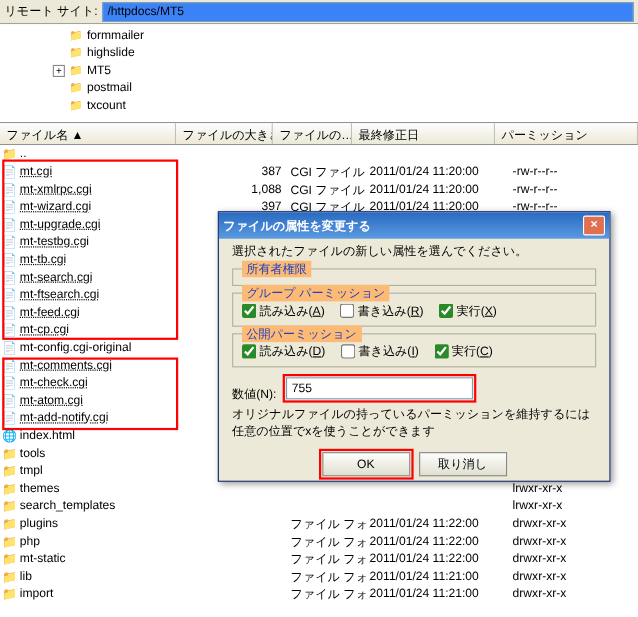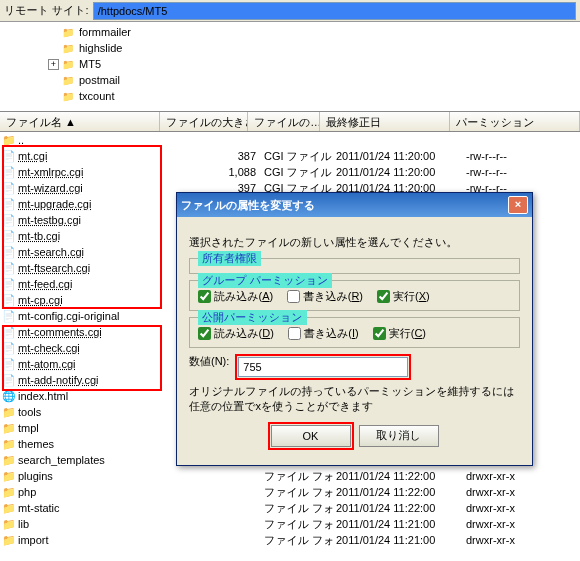--- a/index.html
+++ b/index.html
@@ -30,33 +30,33 @@
 .cell { overflow: hidden; white-space: nowrap; text-overflow: clip; }
 .c-name { width: 174px; display:flex; align-items:center; gap:2px;}
 .c-size { width: 88px; text-align: right; padding-right: 8px;}
 .c-type { width: 72px; }
 .c-date { width: 130px; }
 .c-perm { flex:1; }
 .ficon { width: 14px; text-align:center; font-size: 11px;}
 .cgi-link { color: #000; text-decoration: underline dotted; }
 .highlight-box { position:absolute; border:2px solid red; pointer-events:none; }
 
-.dialog { position: absolute; left: 176px; top: 192px; width: 357px; background: #ece9d8; border: 1px solid #0a246a; box-shadow: 2px 2px 6px rgba(0,0,0,.4); }
+.dialog { position: absolute; left: 198px; top: 192px; width: 357px; background: #ece9d8; border: 1px solid #0a246a; box-shadow: 2px 2px 6px rgba(0,0,0,.4); }
 .dlg-title { background: linear-gradient(#2a6ac1,#5a9ae1); height: 24px; display:flex; align-items:center; padding: 0 4px; color:#fff; font-weight:bold; }
 .dlg-title-text { flex:1; }
 .dlg-close { width:20px; height:18px; background:#e07050; border:1px solid #fff; color:#fff; text-align:center; line-height:14px; font-weight:bold; border-radius:2px; }
-.dlg-body { padding: 18px 12px; }
+.dlg-body { padding: 4px 12px; }
 .dlg-msg { margin-bottom: 8px; }
 .group { border:1px solid #b0b0a0; padding: 8px 8px 6px; margin-bottom:6px; position:relative; }
-.group-title { position:absolute; top:-8px; left:8px; background:#5eead4; padding:0 4px; color:#2040c0; }
+.group-title { position:absolute; top:-8px; left:8px; background:#fdba74; padding:0 4px; color:#2040c0; }
 .checks { display:flex; gap: 14px; }
 .chk { display:flex; align-items:center; gap:3px; }
 .chk input { width:13px; height:13px; accent-color:#2a8a2a;}
 .underline-key { text-decoration: underline; }
-.num-row { display:flex; align-items:flex-start; gap:6px; margin:6px 0 4px; }
+.num-row { display:flex; align-items:flex-end; gap:6px; margin:6px 0 4px; }
 .num-input { border:1px solid #7f9db9; height:20px; width:170px; padding:0 4px; }
 .num-box-hl { border:2px solid red; padding:1px; display:inline-block;}
 .dlg-note { font-size:11px; line-height:1.4; margin-top:2px; }
 .btn-row { display:flex; justify-content:center; gap:8px; margin-top:10px;align-items:flex-end; }
 .btn { min-width:80px; height:22px; border:1px solid #888; background:linear-gradient(#fdfdfd,#e0e0d0); }
 .btn-hl { outline:2px solid red; outline-offset:1px; }
 </style>
 </head>
 <body>
 

